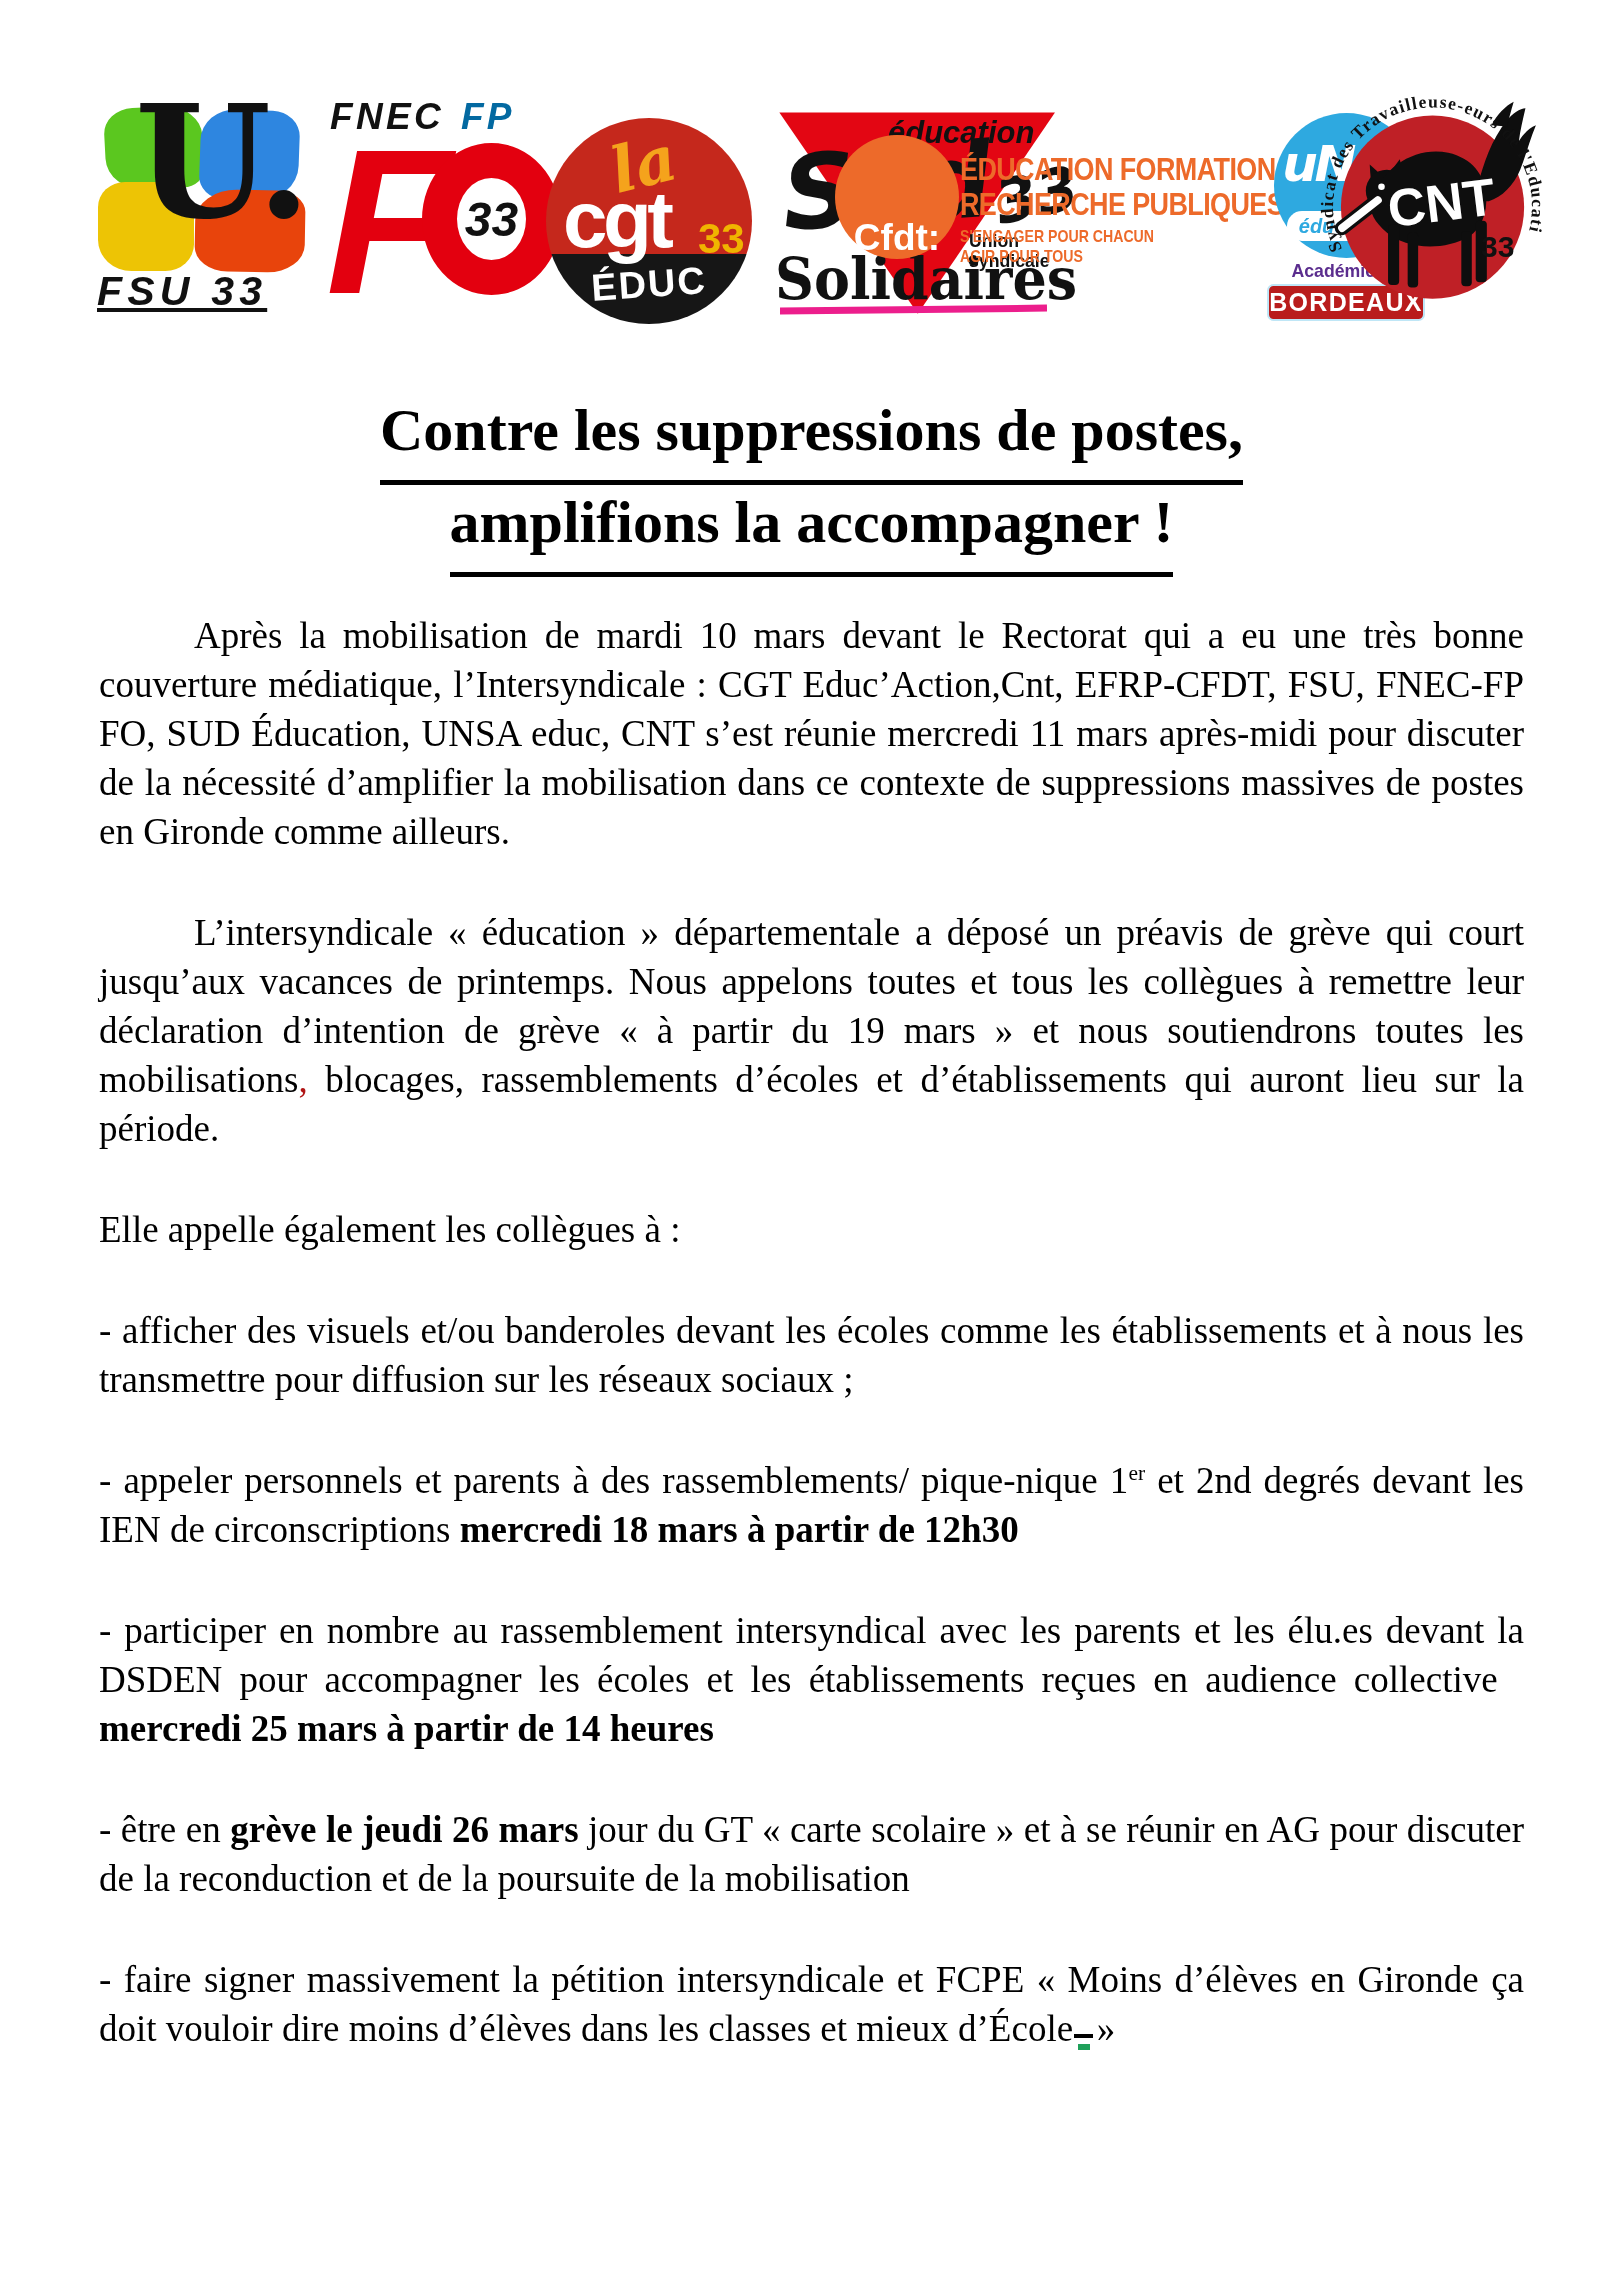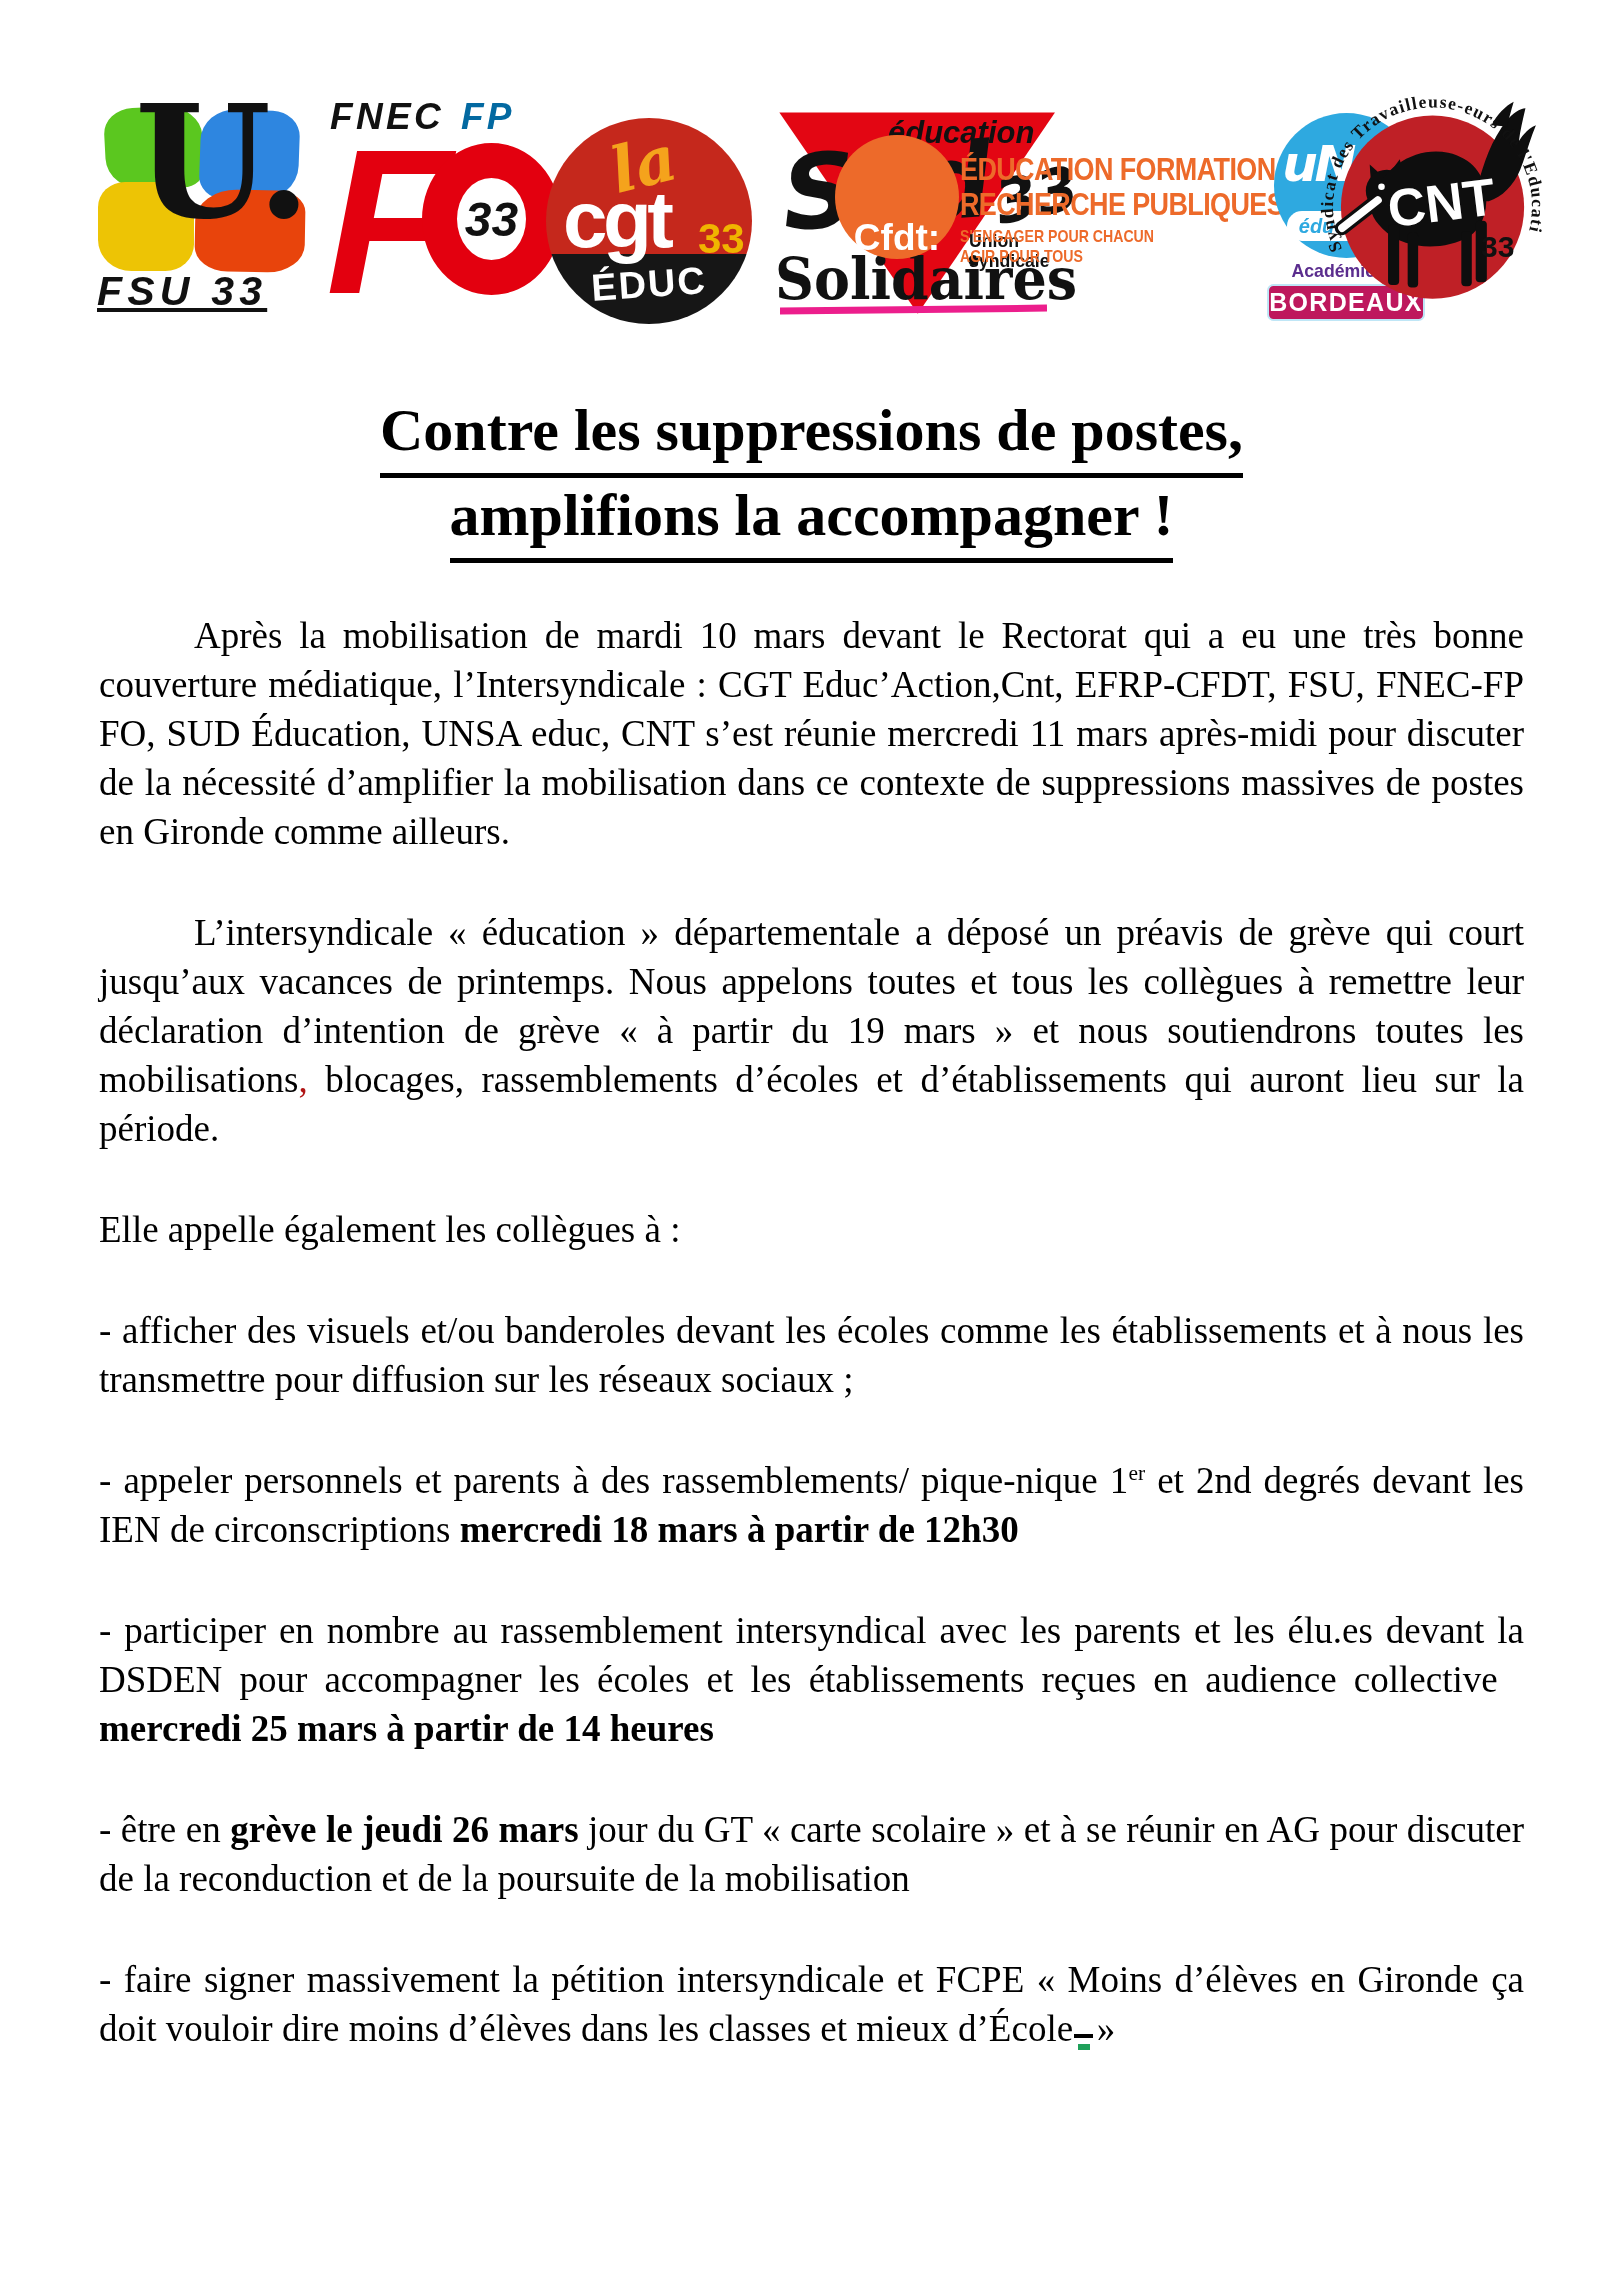--- a/index.html
+++ b/index.html
@@ -57,29 +57,29 @@
     color:#fff; display:flex; align-items:flex-end; justify-content:center; font:800 37px "Liberation Sans",sans-serif; }
   .cfdt-big   { position:absolute; left:130px; top:23.6px;  color:#ed6a2a; font:800 31px "Liberation Sans",sans-serif; line-height:35px; letter-spacing:-0.7px; transform:scaleX(0.87); transform-origin:left; white-space:nowrap; }
   .cfdt-small { position:absolute; left:130px; top:99px; color:#ed6a2a; font:700 15.7px "Liberation Sans",sans-serif; line-height:20px; transform:scaleX(0.9); transform-origin:left; white-space:nowrap; }
 
   
   .logo-unsa { left:1266px; top:113px; width:160px; height:186px; text-align:center; }
   .unsa-circle { position:relative; margin:0 auto; width:145px; height:145px; border-radius:50%; background:#2ea9e0; }
   .unsa-name { position:absolute; left:0; right:0; top:22px; color:#fff; font:italic 900 50px "DejaVu Sans",sans-serif; letter-spacing:-3.3px; }
   .unsa-pill { position:absolute; left:50%; transform:translateX(-50%); bottom:17px; background:#fff; border-radius:15.7px; padding:3.3px 11.8px; color:#2ea9e0; font:italic 800 20px "Liberation Sans",sans-serif; white-space:nowrap; }
   .unsa-acad { margin-top:2.6px; color:#5b2d8e; font:700 17.7px "Liberation Sans",sans-serif; }
-  .unsa-bdx  { margin:2px auto 0; width:154px; background:#be185d; border:2px solid #bfe6f6; border-radius:6.5px; color:#fff; font:800 25px "Liberation Sans",sans-serif; letter-spacing:1.3px; padding:2px 0; }
+  .unsa-bdx  { margin:2px auto 0; width:154px; background:#b91c1c; border:2px solid #bfe6f6; border-radius:6.5px; color:#fff; font:800 25px "Liberation Sans",sans-serif; letter-spacing:1.3px; padding:2px 0; }
 
   
   .logo-cnt { left:1320px; top:86px; width:229px; height:229px; }
 
   
   .title { position:absolute; left:0; top:393px; width:1623px; text-align:center;
     font-weight:700; font-size:60px; line-height:75px; color:#000; }
-  .title .tline { display:inline-block; border-bottom:5.9px solid #000; padding-bottom:5px; }
+  .title .tline { display:inline-block; border-bottom:5.9px solid #000; padding-bottom:12px; }
 
   
   .content { position:absolute; left:99px; top:611px; width:1425px; }
   .content p { margin:0 0 52px 0; font-size:37px; line-height:49px; text-align:justify; }
   .content p.indent { text-indent:95px; }
   .content .b   { font-weight:700; }
   .content .red { color:#b01414; }
   .content .sup { vertical-align:super; font-size:58%; line-height:0; }
   .content .umark { display:inline-block; width:23.6px; height:37px; position:relative; overflow:visible; }
   .content .umark::before { content:""; position:absolute; left:1.3px; right:3.3px; bottom:2.6px;  height:4.6px; background:#000; }

